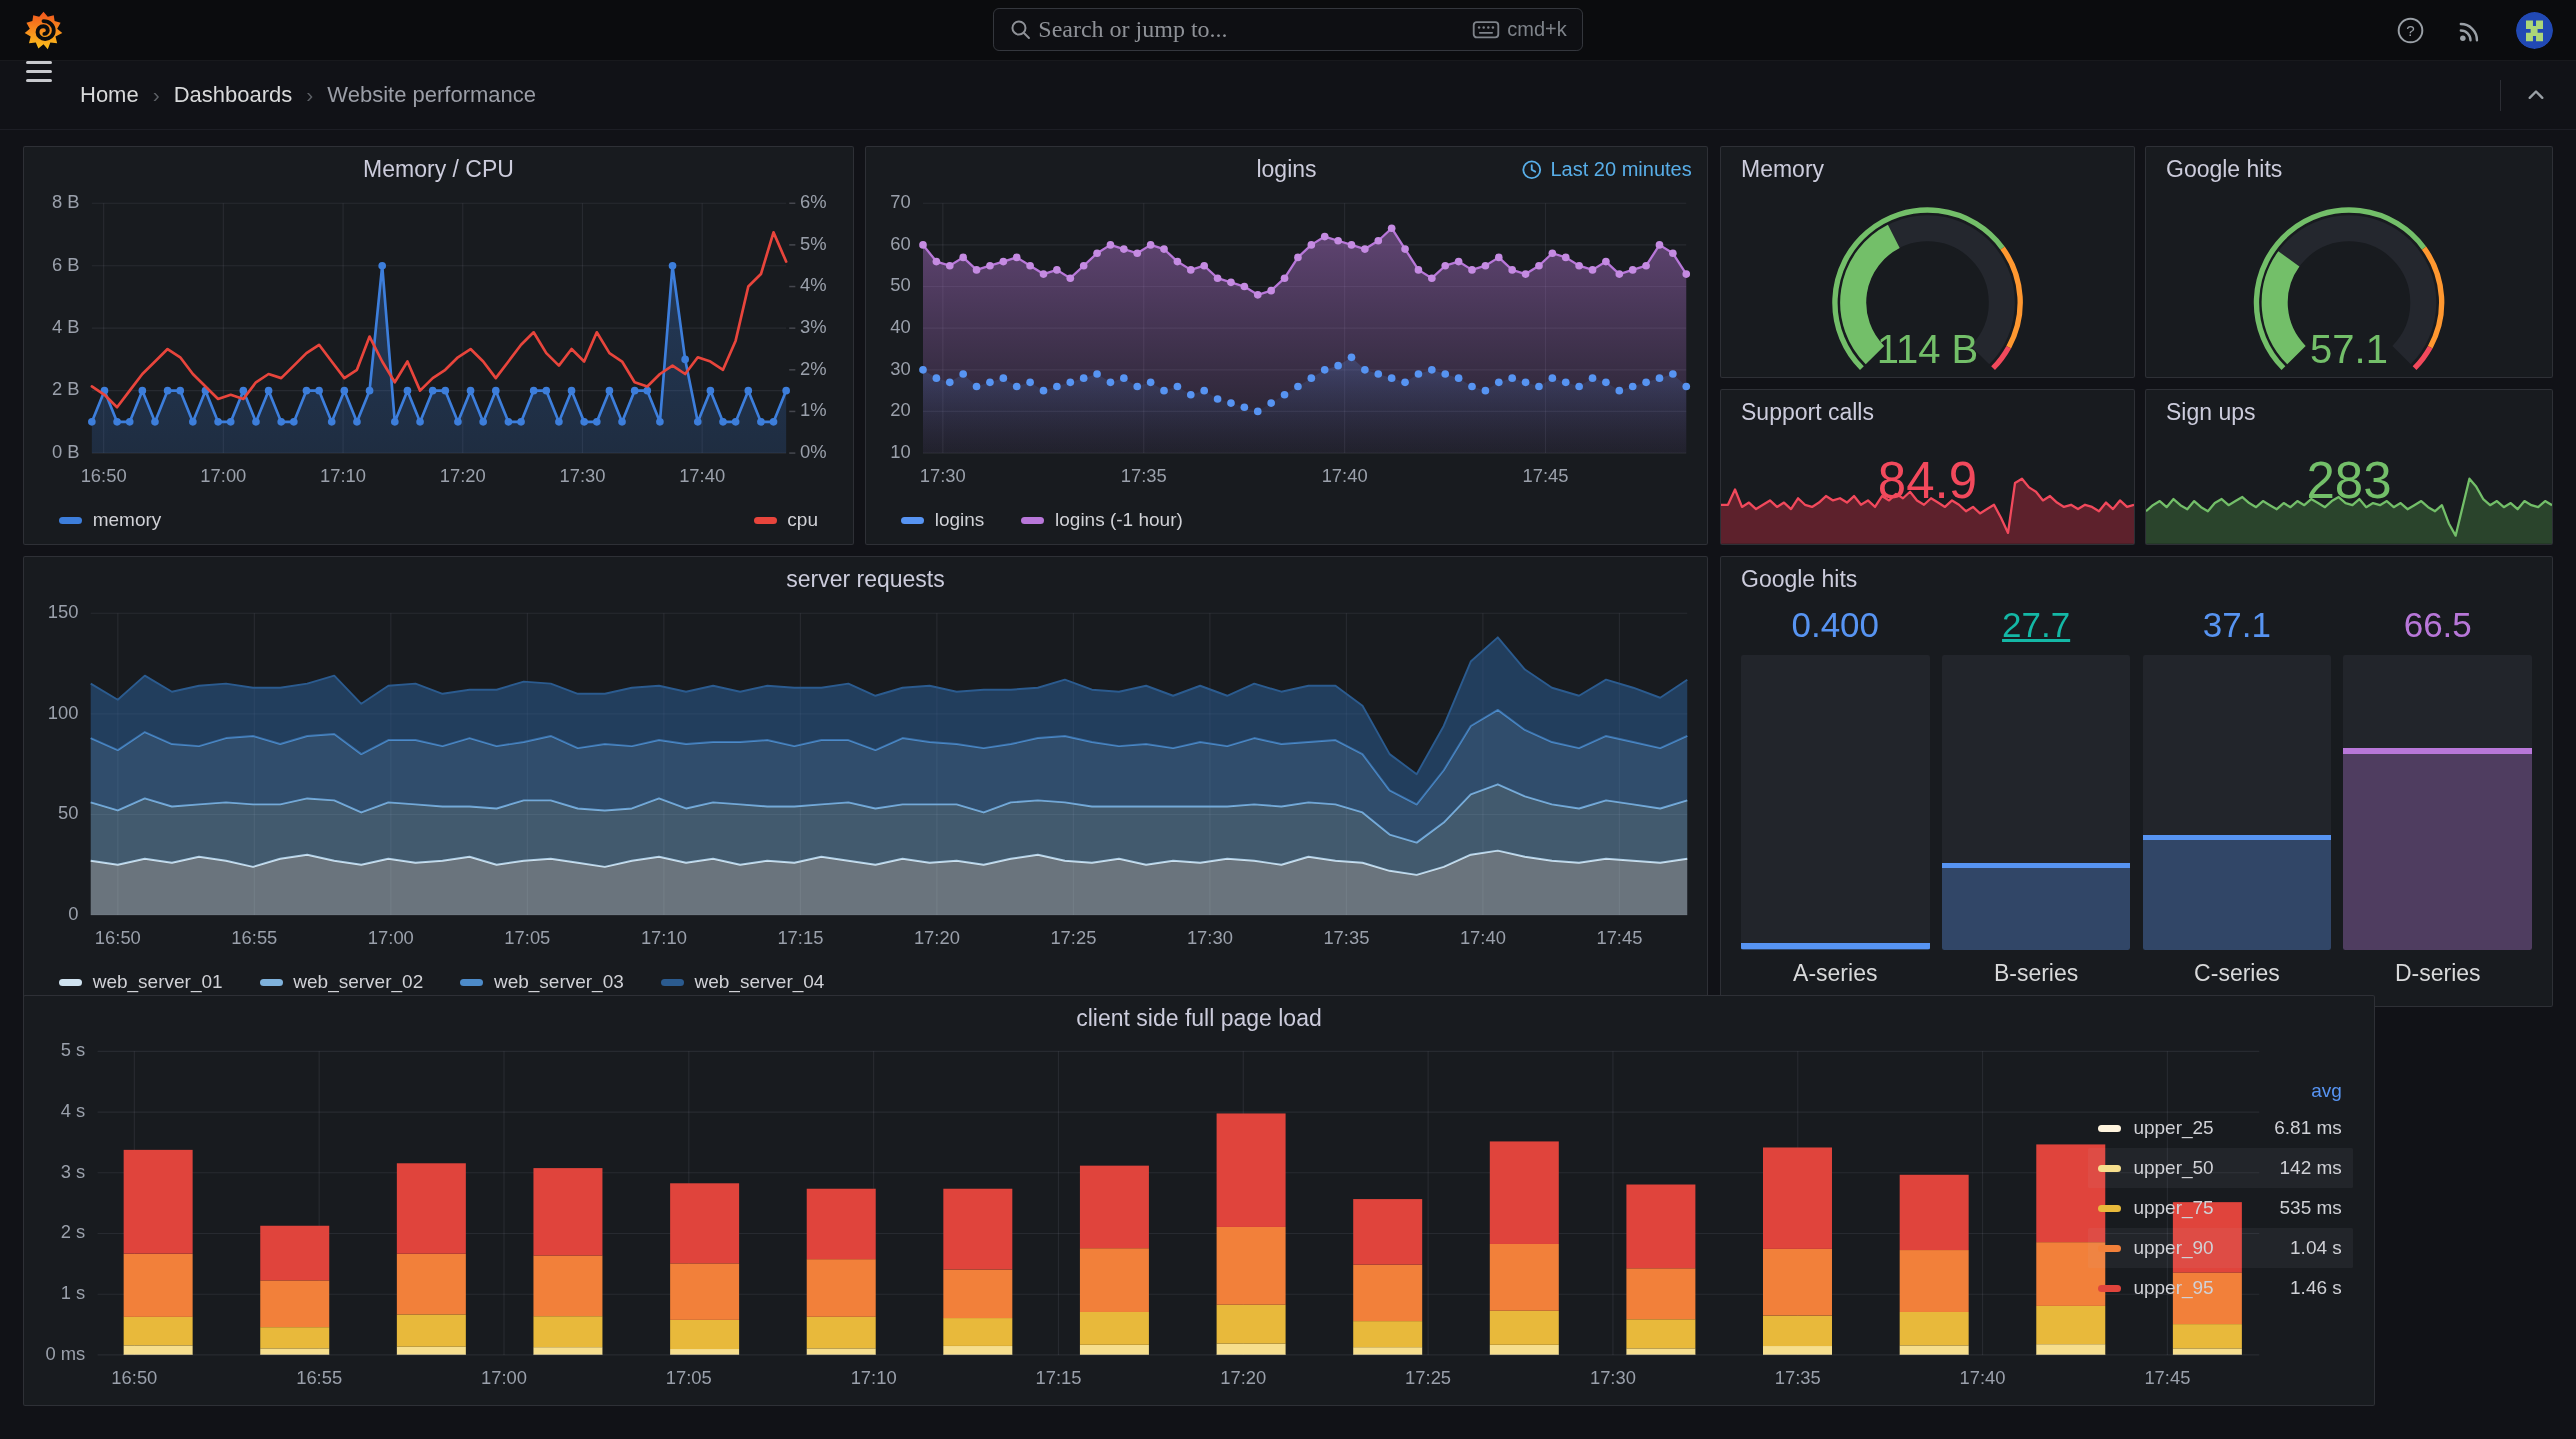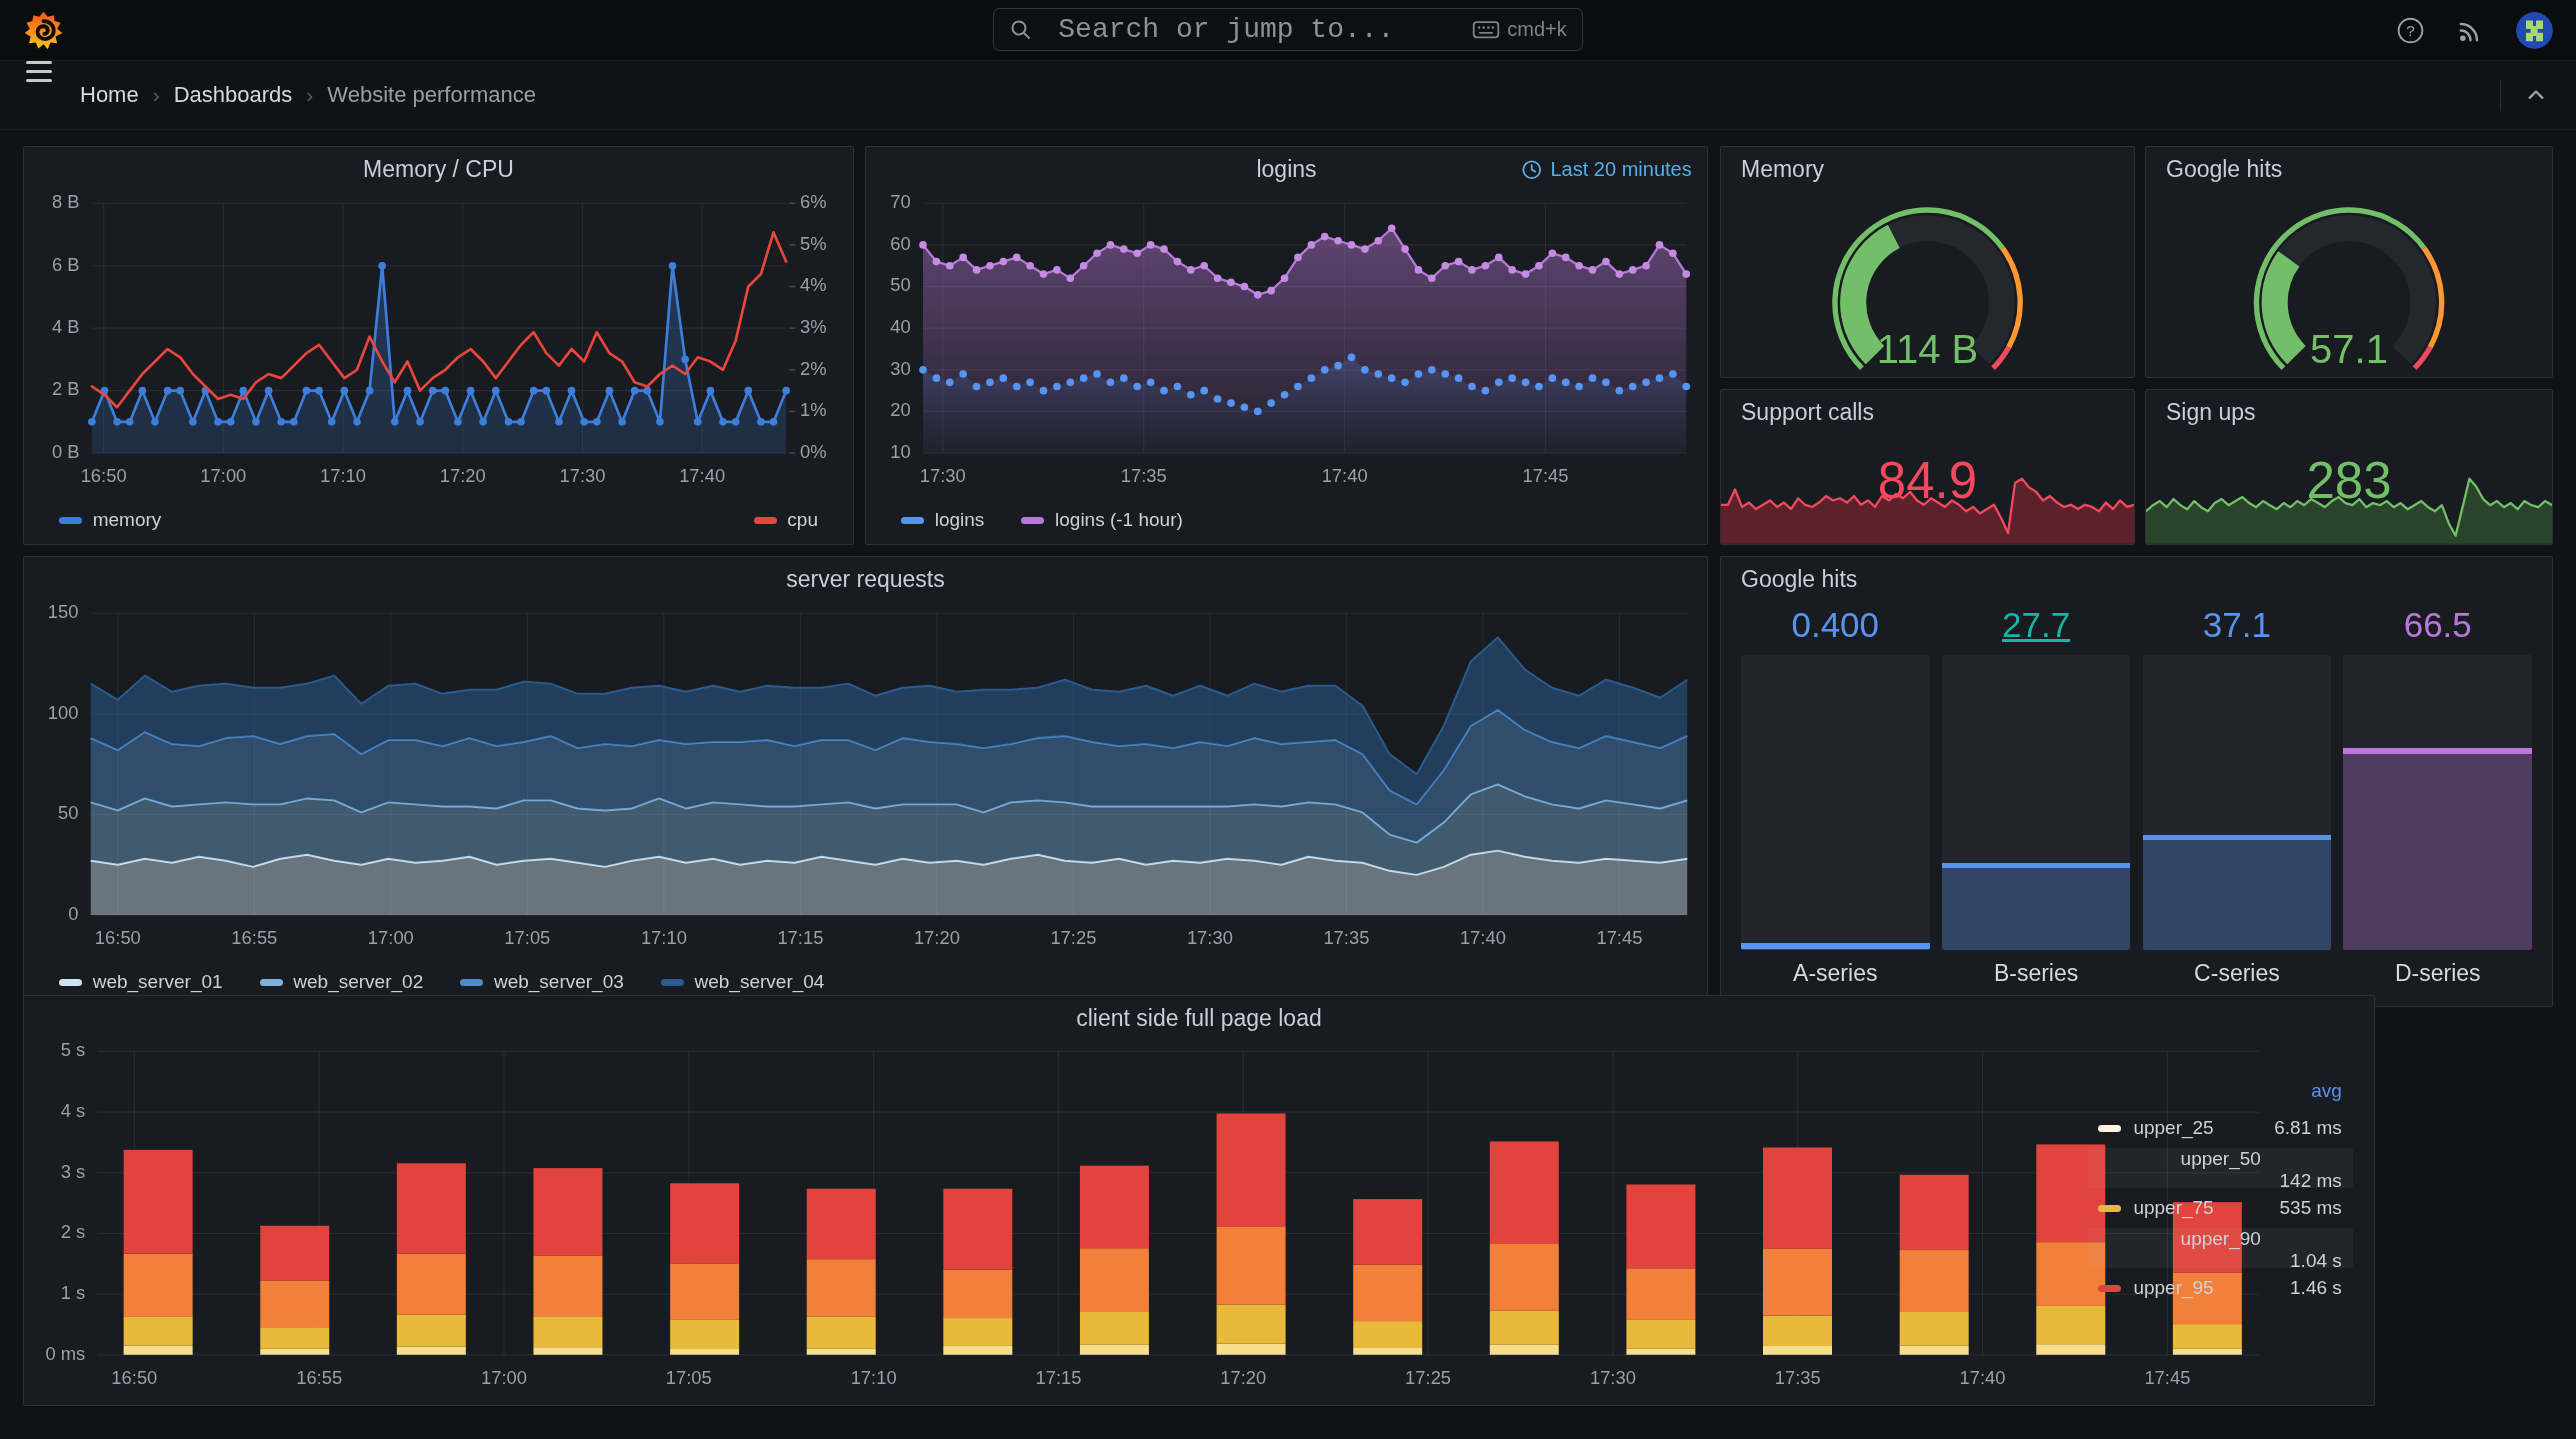--- a/index.html
+++ b/index.html
@@ -2,21 +2,21 @@
 <html style="font-size:12.3px"><head>
 <meta charset="utf-8">
 <style>
   html,body{margin:0;padding:0;background:#111217;font-family:"Liberation Sans",sans-serif;}
   #screen{position:relative;width:2576px;height:1440px;background:#111217;overflow:hidden;color:#ccccdc;}
 
   
   #topbar{position:absolute;left:0;top:0;width:100%;height:61px;background:#0b0c0e;border-bottom:0.8px solid rgba(204,204,220,0.07);display:flex;align-items:center;padding:0 23px;box-sizing:border-box;}
   #logo{width:41px;height:41px;flex:0 0 auto;}
   #searchwrap{position:absolute;left:50%;top:8.4px;transform:translateX(-50%);width:590px;height:43px;background:#0e0f13;border:0.8px solid #34373d;border-radius:6.1px;display:flex;align-items:center;padding:0 15.3px;box-sizing:border-box;}
-  #searchwrap input{flex:1;background:transparent;border:none;outline:none;color:#9aa0a6;font-size:28px;font-family:Liberation Mono, monospace;margin-left:24px;}
+  #searchwrap input{flex:1;background:transparent;border:none;outline:none;color:#9aa0a6;font-size:24px;font-family:Liberation Serif, serif;margin-left:4px;}
   #searchwrap input::placeholder{color:#8e9197;}
   .shortcut{display:flex;align-items:center;gap:7.7px;color:#7e838a;font-size:20px;}
   #topicons{margin-left:auto;display:flex;align-items:center;gap:31px;}
   .topicon{width:29px;height:29px;display:flex;align-items:center;justify-content:center;cursor:pointer;}
   #avatar{width:37px;height:37px;border-radius:50%;overflow:hidden;}
 
   
   #crumbbar{position:absolute;left:0;top:61px;width:100%;height:69px;background:#111217;border-bottom:0.8px solid rgba(204,204,220,0.07);display:flex;padding:0 26px;box-sizing:border-box;}
   #hamburger{width:26px;display:flex;flex-direction:column;gap:6.1px;margin-right:28px;cursor:pointer;}
   #hamburger div{height:3.1px;background:#c8c9ce;border-radius:1.5px;}
@@ -51,21 +51,21 @@
   .bgval{height:48px;line-height:44px;text-align:center;font-size:35px;font-weight:500;}
   .bgtrack{flex:1;position:relative;background:#22252b;border-radius:2.3px;margin-top:4.6px;overflow:hidden;}
   .bgfill{position:absolute;left:0;bottom:0;width:100%;}
   .bgcap{position:absolute;left:0;top:0;width:100%;height:5.4px;}
   .bglabel{height:41px;line-height:46px;text-align:center;font-size:23px;color:#d8d9da;}
 
   
   #clientchart{position:absolute;left:0;top:43px;width:2246px;height:362px;}
   #clientlegend{position:absolute;right:21.5px;top:77px;width:265px;font-size:19px;color:#d0d1d6;}
   .clrow{display:flex;align-items:center;height:40px;padding:0 10.7px;cursor:pointer;}
-  .clrow.striped{background:rgba(204,204,220,0.06);border-radius:1.5px;flex-direction:column;}
+  .clrow.striped{background:rgba(204,204,220,0.06);border-radius:1.5px;}
   .clhead{display:flex;justify-content:flex-end;padding:0 10.7px;height:35px;align-items:center;color:#5794f2;}
   .clname{margin-left:1.5px;}
   .clval{margin-left:auto;color:#d0d1d6;}
 </style>
 </head>
 <body>
 
 <div id="screen">
 
   <header id="topbar">

